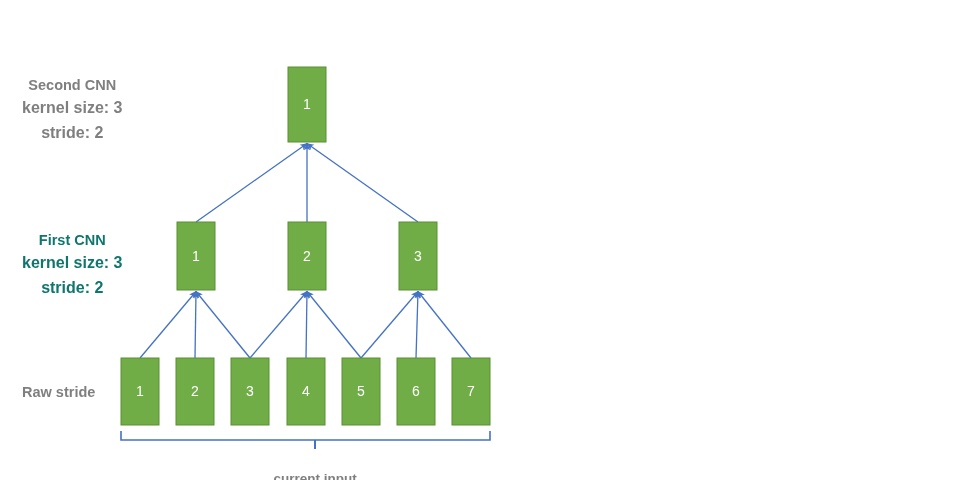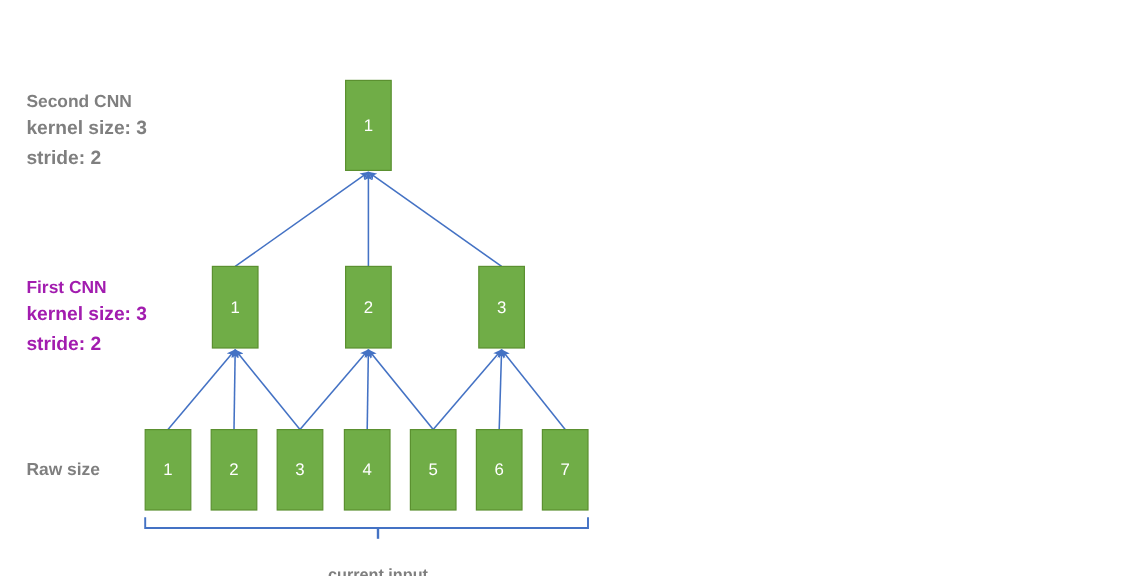--- a/index.html
+++ b/index.html
@@ -23,20 +23,21 @@
     top: 0;
     width: 954px;
     height: 480px;
   }
   .row-label {
     position: absolute;
     color: #7f7f7f;
     font-weight: bold;
     line-height: 1.55;
     white-space: nowrap;
+    text-align: center;
   }
   .row-label .title {
     font-size: 14.5px;
     display: block;
   }
   .row-label .sub {
     font-size: 16px;
     display: block;
   }
   .cell-text {
@@ -130,24 +131,24 @@
         <path d="M121,431 L121,440 L490,440 L490,431" fill="none" stroke="#4472C4" stroke-width="1.6"></path>
         <line x1="315" y1="440" x2="315" y2="449" stroke="#4472C4" stroke-width="2"></line>
       </g>
   </svg>
 
   <div class="row-label" id="label-second-cnn" style="left: 22px; top: 74px; color: rgb(127, 127, 127);">
       <span class="title">Second CNN</span>
       <span class="sub">kernel size: 3</span>
       <span class="sub">stride: 2</span>
     </div>
-  <div class="row-label" id="label-first-cnn" style="left: 22px; top: 229px; color: #a21caf;">
+  <div class="row-label" id="label-first-cnn" style="left: 22px; top: 229px; color: #0f766e;">
       <span class="title">First CNN</span>
       <span class="sub">kernel size: 3</span>
       <span class="sub">stride: 2</span>
     </div>
   <div class="row-label" id="label-raw-input" style="left: 22px; top: 381px; color: rgb(127, 127, 127);">
-      <span class="title">Raw size</span>
+      <span class="title">Raw stride</span>
     </div>
 
   <div class="bracket-caption" id="bracket-caption" style="left: 315px; top: 455px; color: rgb(127, 127, 127); margin-top: 16px;">current input</div>
 
 </div>
 
 </body></html>

